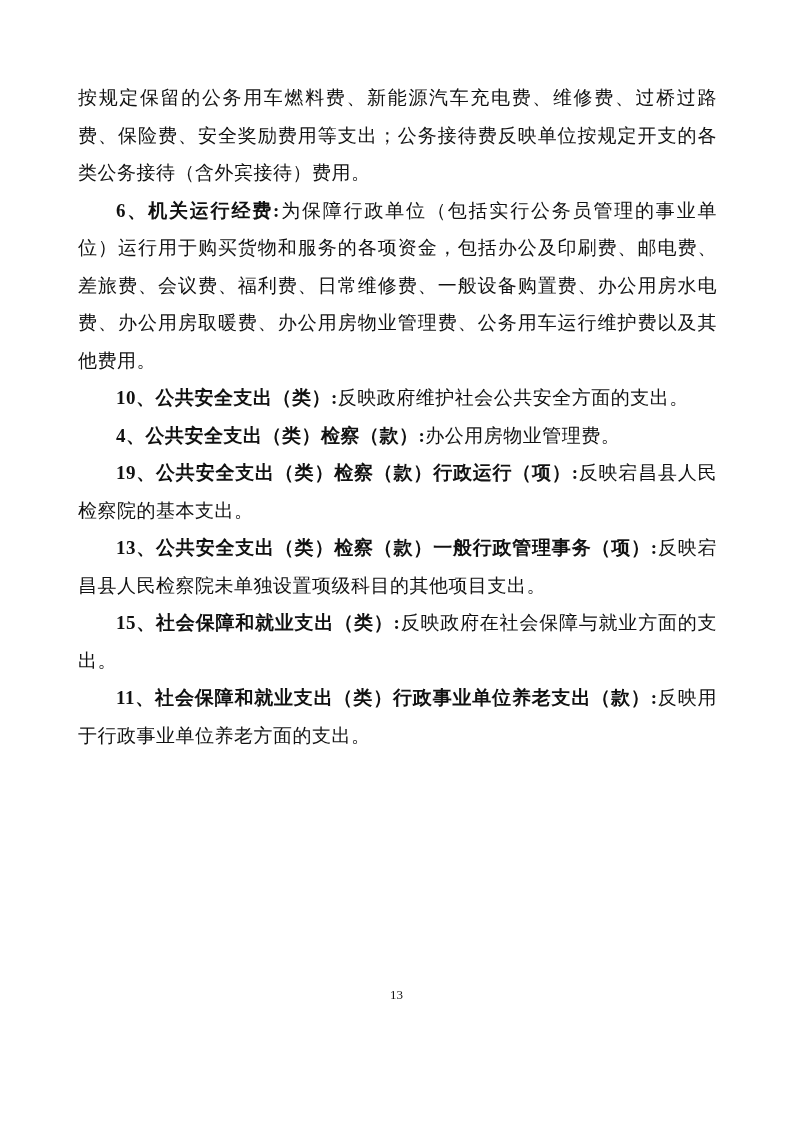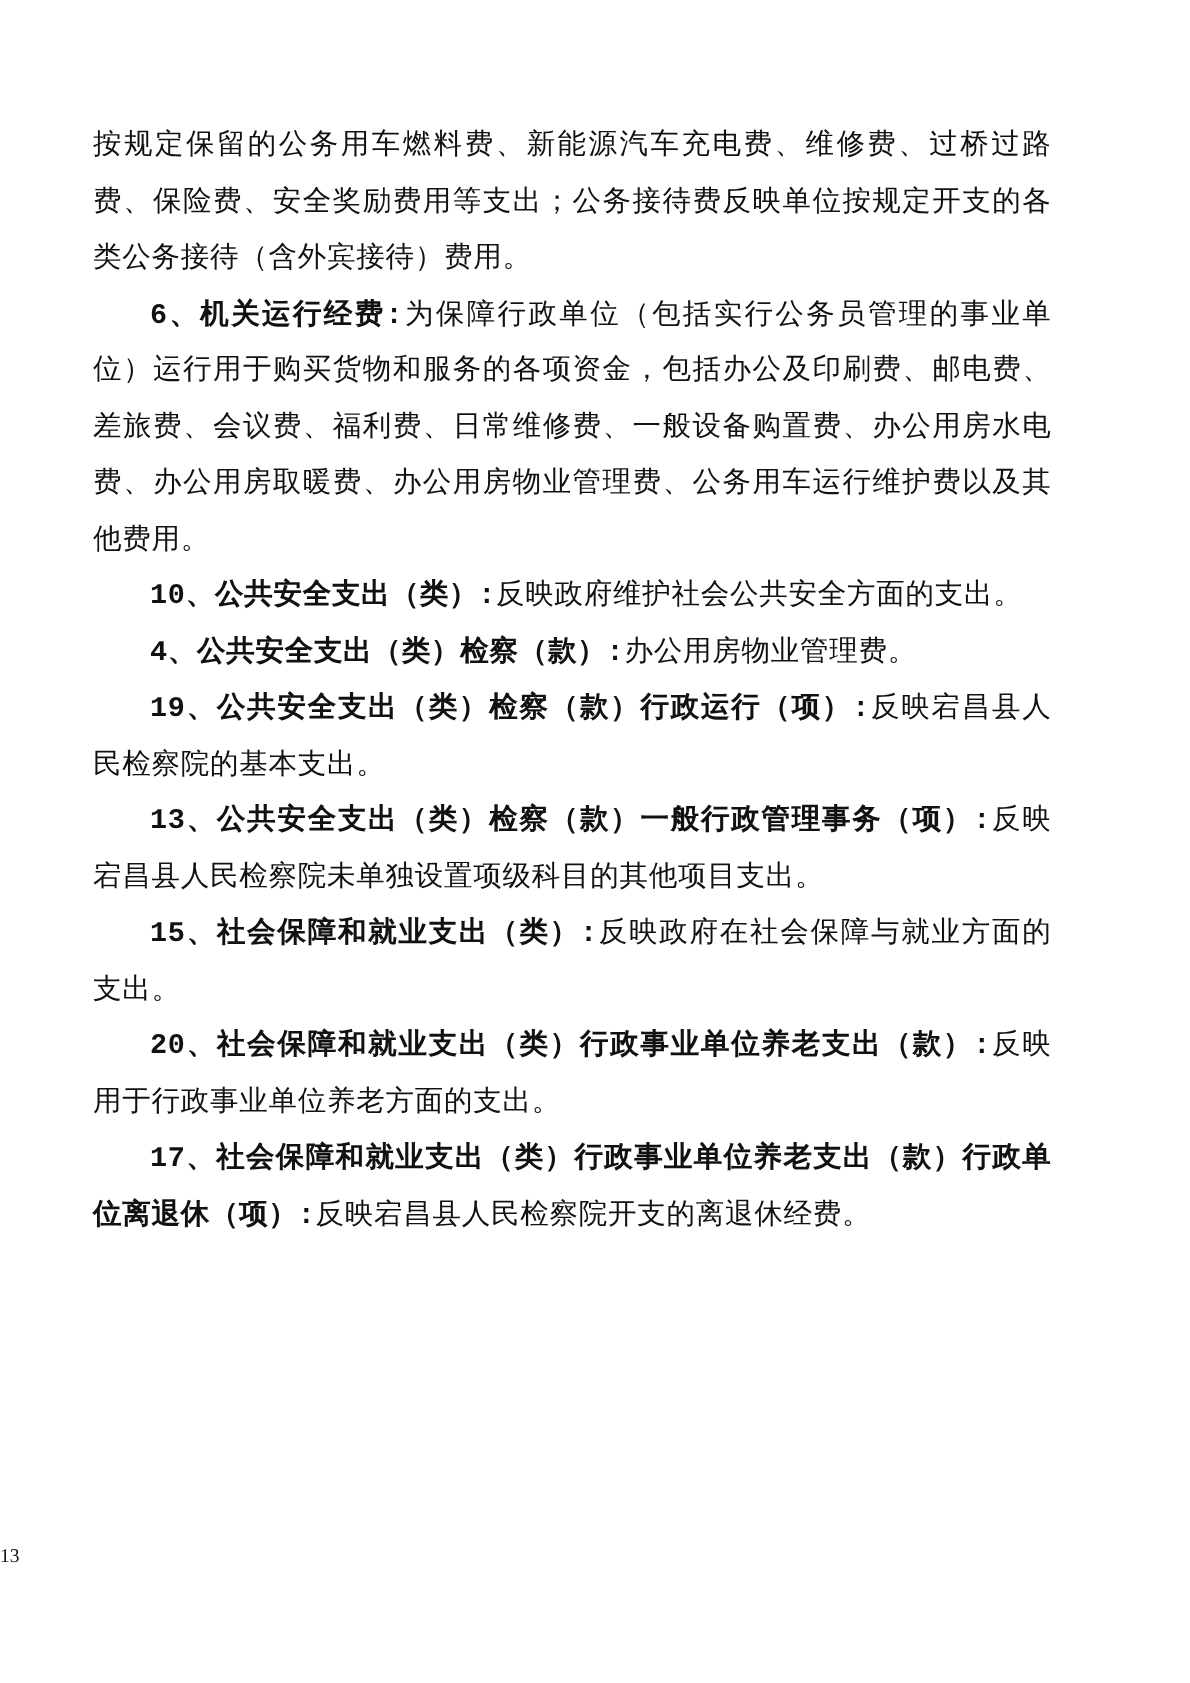--- a/index.html
+++ b/index.html
@@ -11,45 +11,45 @@
     position: relative;
     width: 793px;
     height: 1122px;
     background: #ffffff;
     overflow: hidden;
     font-family: "Liberation Serif", "DejaVu Serif", serif;
     color: #111111;
   }
   .content {
     position: absolute;
-    left: 62px;
+    left: 78px;
     top: 79px;
     width: 639px;
-    font-family: Liberation Mono, monospace;
   }
   .para {
     margin: 0;
     font-size: 19px;
     line-height: 37.5px;
     text-align: justify;
     text-justify: inter-character;
     letter-spacing: 0.5px;
     word-break: break-all;
   }
   .para.indent {
     text-indent: 2em;
   }
   .para .heading {
     font-weight: 700;
   }
   .page-number {
     position: absolute;
     left: 0;
     right: 0;
-    top: 1028px;
+    top: 986px;
+    text-align: center;
     font-size: 13px;
     line-height: 18px;
     color: #111111;
     font-family: "Liberation Serif", "DejaVu Serif", serif;
   }
 </style>
 </head>
 <body>
 
 <div class="page">
@@ -64,21 +64,20 @@
 
     <p class="para indent"><span class="heading">4、公共安全支出（类）检察（款）:</span><span class="body-text">办公用房物业管理费。</span></p>
 
     <p class="para indent"><span class="heading">19、公共安全支出（类）检察（款）行政运行（项）:</span><span class="body-text">反映宕昌县人民检察院的基本支出。</span></p>
 
     <p class="para indent"><span class="heading">13、公共安全支出（类）检察（款）一般行政管理事务（项）:</span><span class="body-text">反映宕昌县人民检察院未单独设置项级科目的其他项目支出。</span></p>
 
 
     <p class="para indent"><span class="heading">15、社会保障和就业支出（类）:</span><span class="body-text">反映政府在社会保障与就业方面的支出。</span></p>
 
-    <p class="para indent"><span class="heading">20、社会保障和就业支出（类）行政事业单位养老支出（款）:</span><span class="body-text">反映用于行政事业单位养老方面的支出。</span></p>
+    <p class="para indent"><span class="heading">11、社会保障和就业支出（类）行政事业单位养老支出（款）:</span><span class="body-text">反映用于行政事业单位养老方面的支出。</span></p>
 
-    <p class="para indent"><span class="heading">17、社会保障和就业支出（类）行政事业单位养老支出（款）行政单位离退休（项）:</span><span class="body-text">反映宕昌县人民检察院开支的离退休经费。</span></p>
 
 
   </div>
 
   <div class="page-number">13</div>
 </div>
 
 </body></html>

